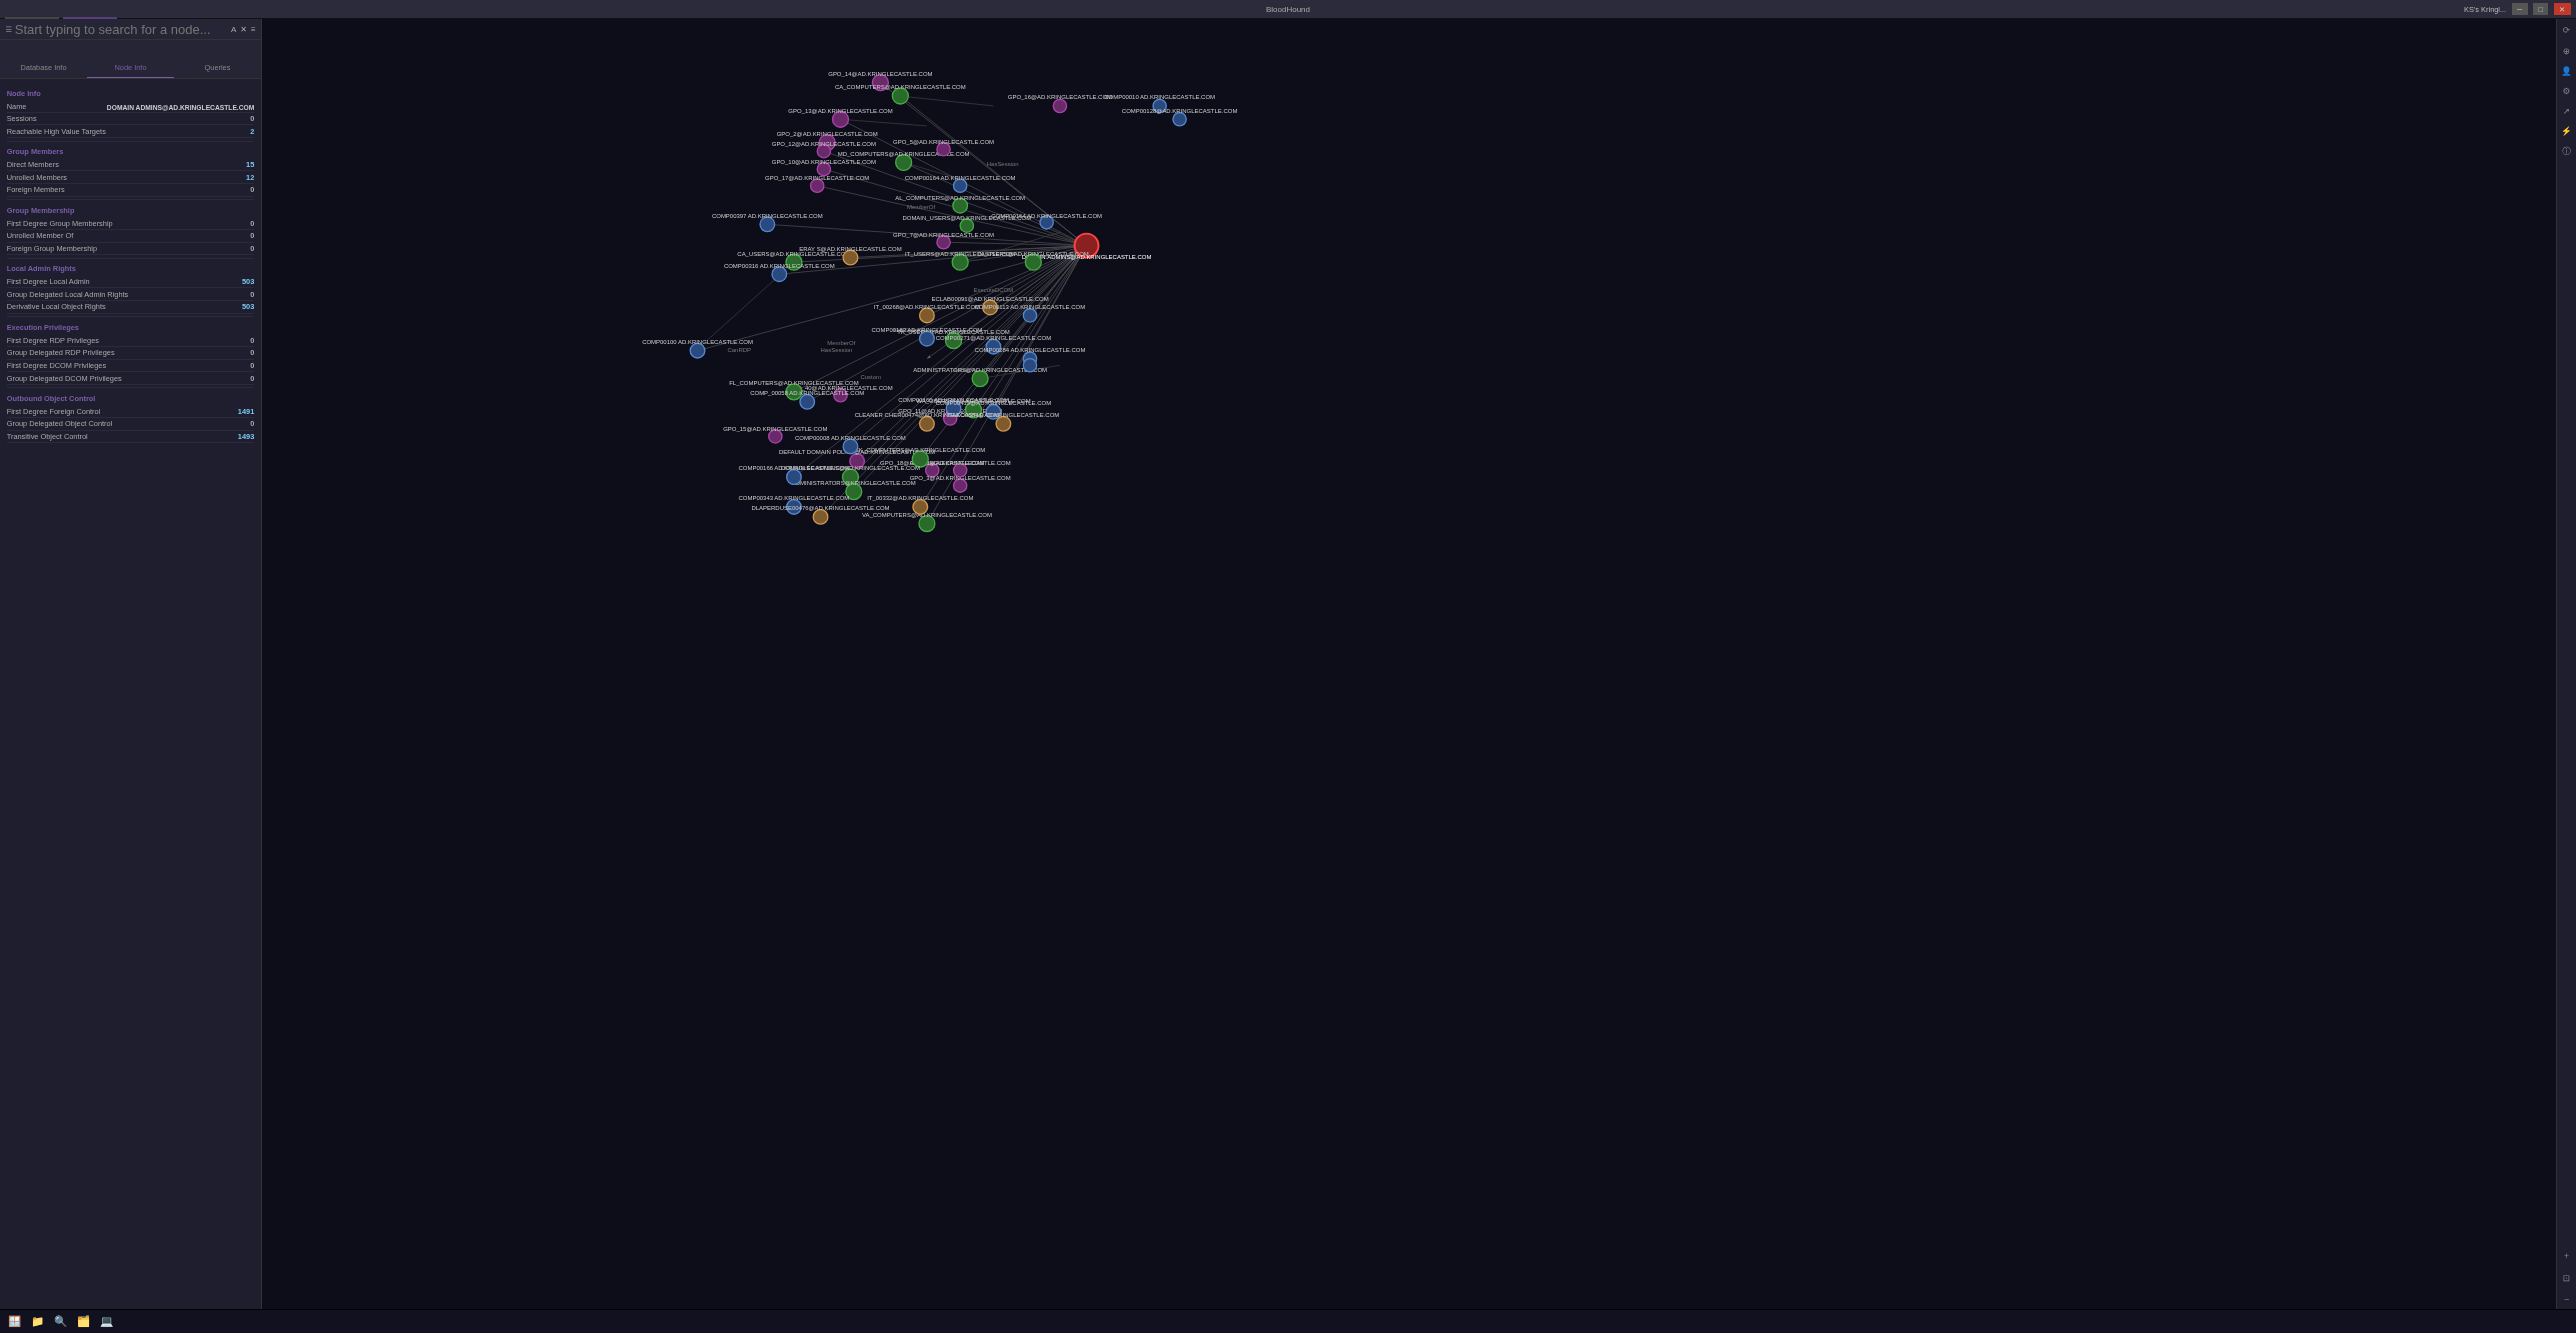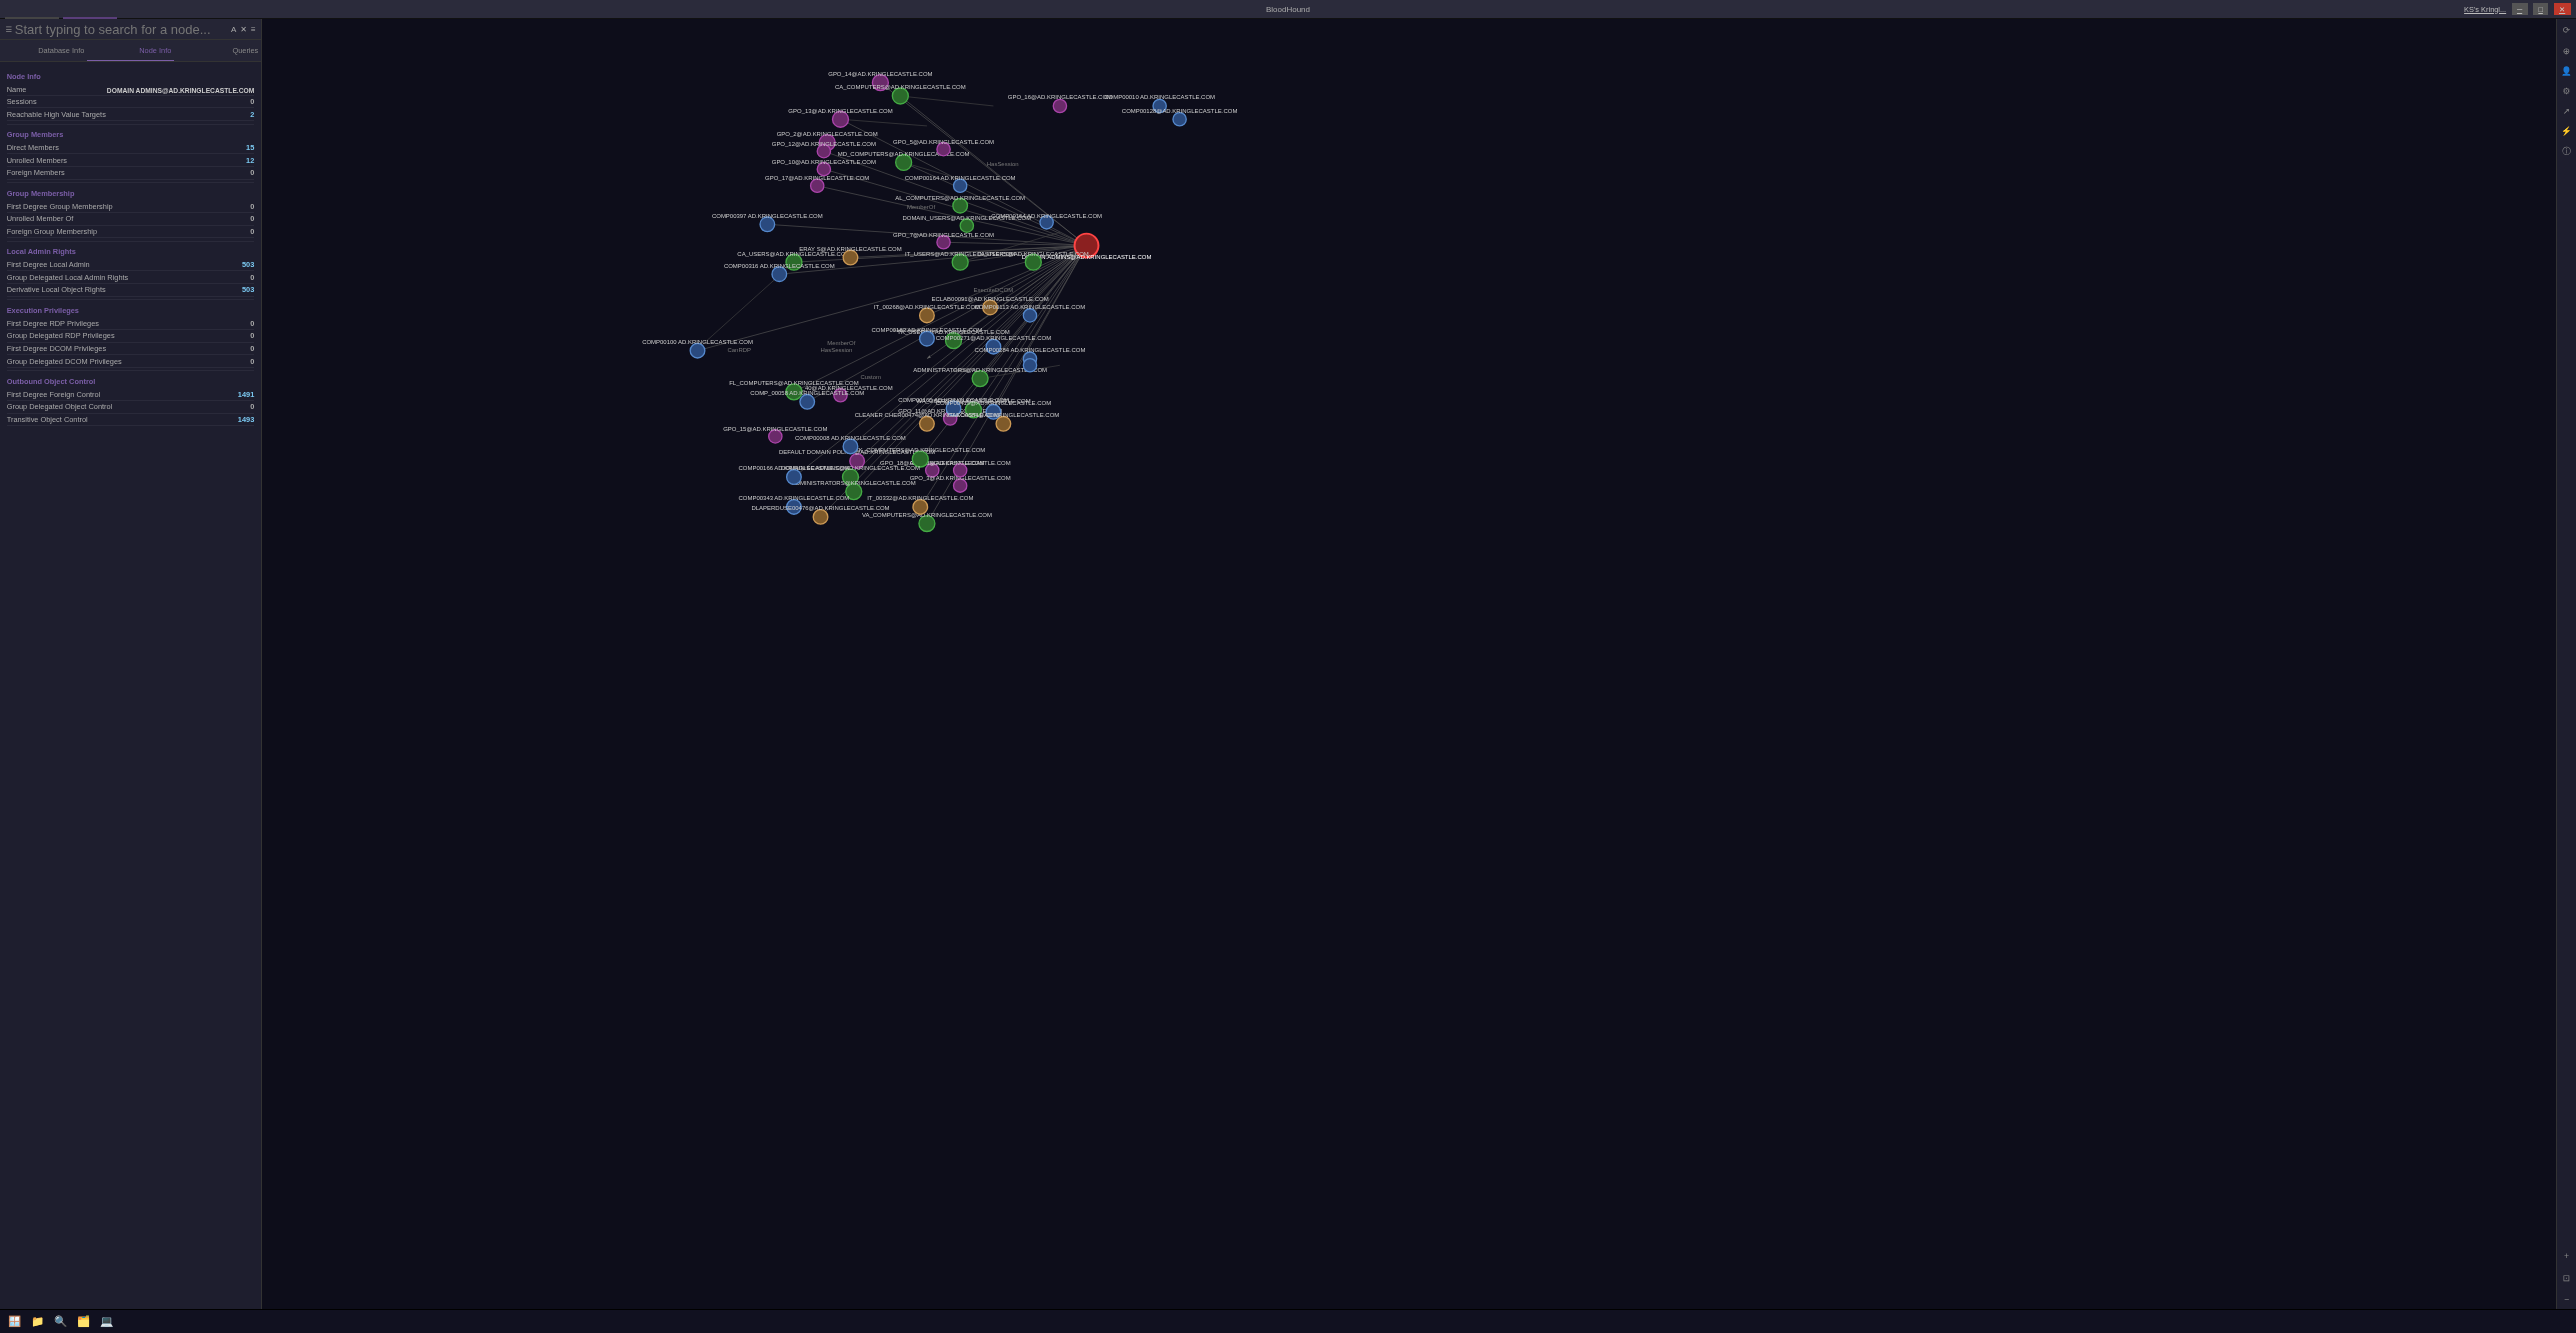--- a/index.html
+++ b/index.html
@@ -8,38 +8,38 @@
     
     .title-bar {
       display: flex; align-items: center; justify-content: space-between;
       background: #2b2b3b; height: 19px; padding: 0 5.4px;
       border-bottom: 0.7px solid #111;
     }
     .title-bar-left { display: flex; align-items: center; gap: 4px; }
     .title-bar-app { background: #444; padding: 1.3px 6.7px; font-size: 7.4px; color: #ccc; cursor: pointer; margin-top: 28px; }
     .title-bar-app.active { background: #5a3e7a; color: #fff; }
     .title-bar-center { color: #aaa; font-size: 8px; position: absolute; left: 50%; transform: translateX(-50%); }
-    .title-bar-right { display: flex; align-items: center; gap: 5.4px; font-size: 7.4px; color: #bbb; text-decoration: underline; }
+    .title-bar-right { display: flex; align-items: center; gap: 5.4px; font-size: 7.4px; color: #bbb; }
     .win-btn { background: #555; border: none; color: #ccc; padding: 1.3px 5.4px; cursor: pointer; font-size: 7.4px; }
     .win-btn.close { background: #c0392b; }
 
     
     .main-layout { display: flex; height: calc(1334px - 19px - 24px); }
 
     
     .sidebar {
       width: 262px; min-width: 262px; background: #1e1e2e; border-right: 0.7px solid #333;
       display: flex; flex-direction: column; overflow: hidden;
     }
     .sidebar-tabs {
       display: flex; background: #252535; border-bottom: 0.7px solid #333;
     }
     .sidebar-tab {
-      flex: 1; padding: 5.4px 2.7px; text-align: right; cursor: pointer;
-      font-size: 7.4px; color: #888; border-bottom: 1.3px solid transparent;
+      flex: 1; padding: 5.4px 2.7px; text-align: center; cursor: pointer;
+      font-size: 7.4px; color: #888; border-bottom: 1.3px solid transparent; margin-top: 17px;
     }
     .sidebar-tab.active { color: #7b5ea7; border-bottom: 1.3px solid #7b5ea7; }
 
     
     .search-bar {
       display: flex; align-items: center; background: #252535;
       padding: 2.7px 5.4px; border-bottom: 0.7px solid #333; gap: 2.7px;
     }
     .search-input {
       flex: 1; background: transparent; border: none; color: #ccc;

